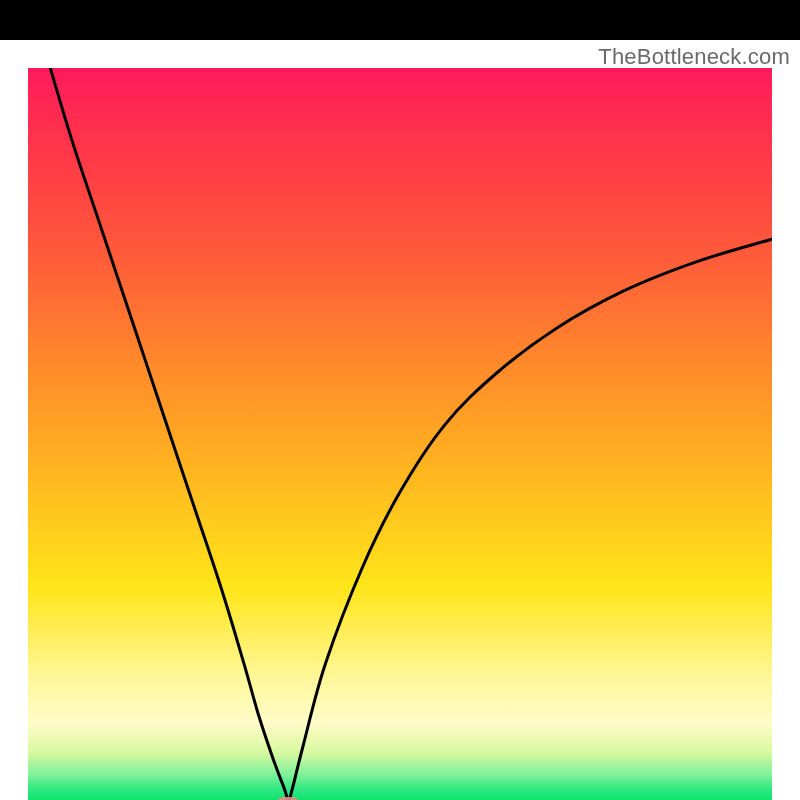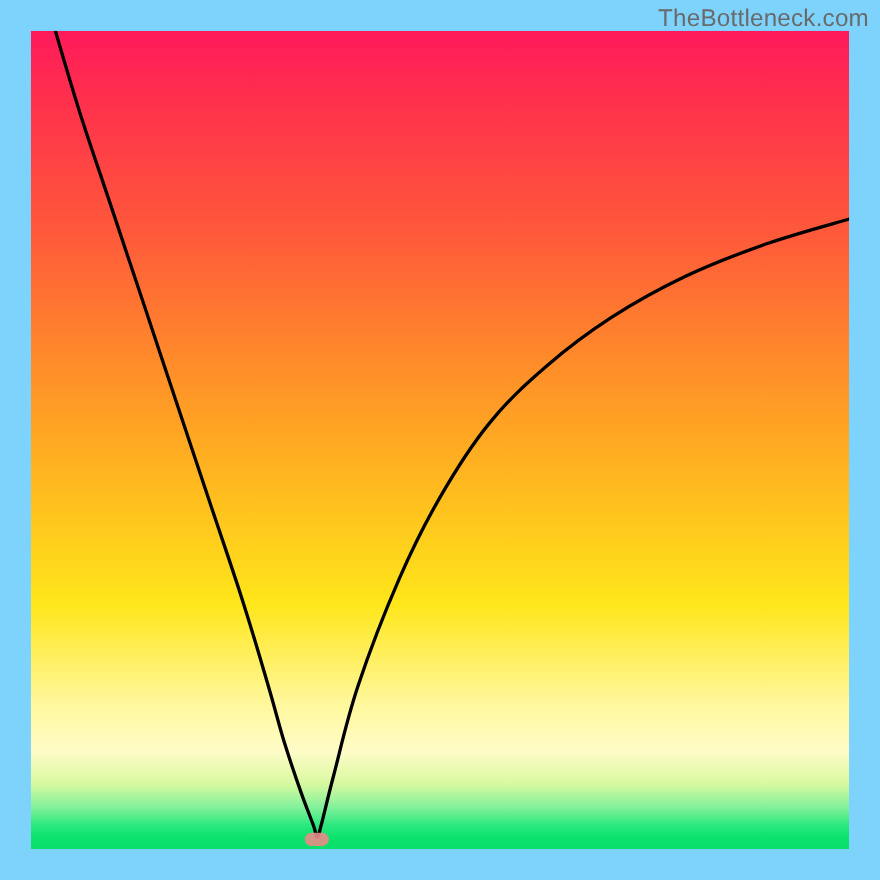--- a/index.html
+++ b/index.html
@@ -7,21 +7,22 @@
     padding: 0;
     width: 800px;
     height: 800px;
     background: #000;
     overflow: hidden;
     font-family: Arial, Helvetica, sans-serif;
   }
   .frame {
     position: absolute;
     inset: 0;
-    background: #7dd3fc;
+    background: #ffffff;
+    margin-top: 40px;
   }
   .plot-area {
     position: absolute;
     left: 28px;
     top: 28px;
     width: 744px;
     height: 744px;
     overflow: hidden;
   }
   .gradient {

